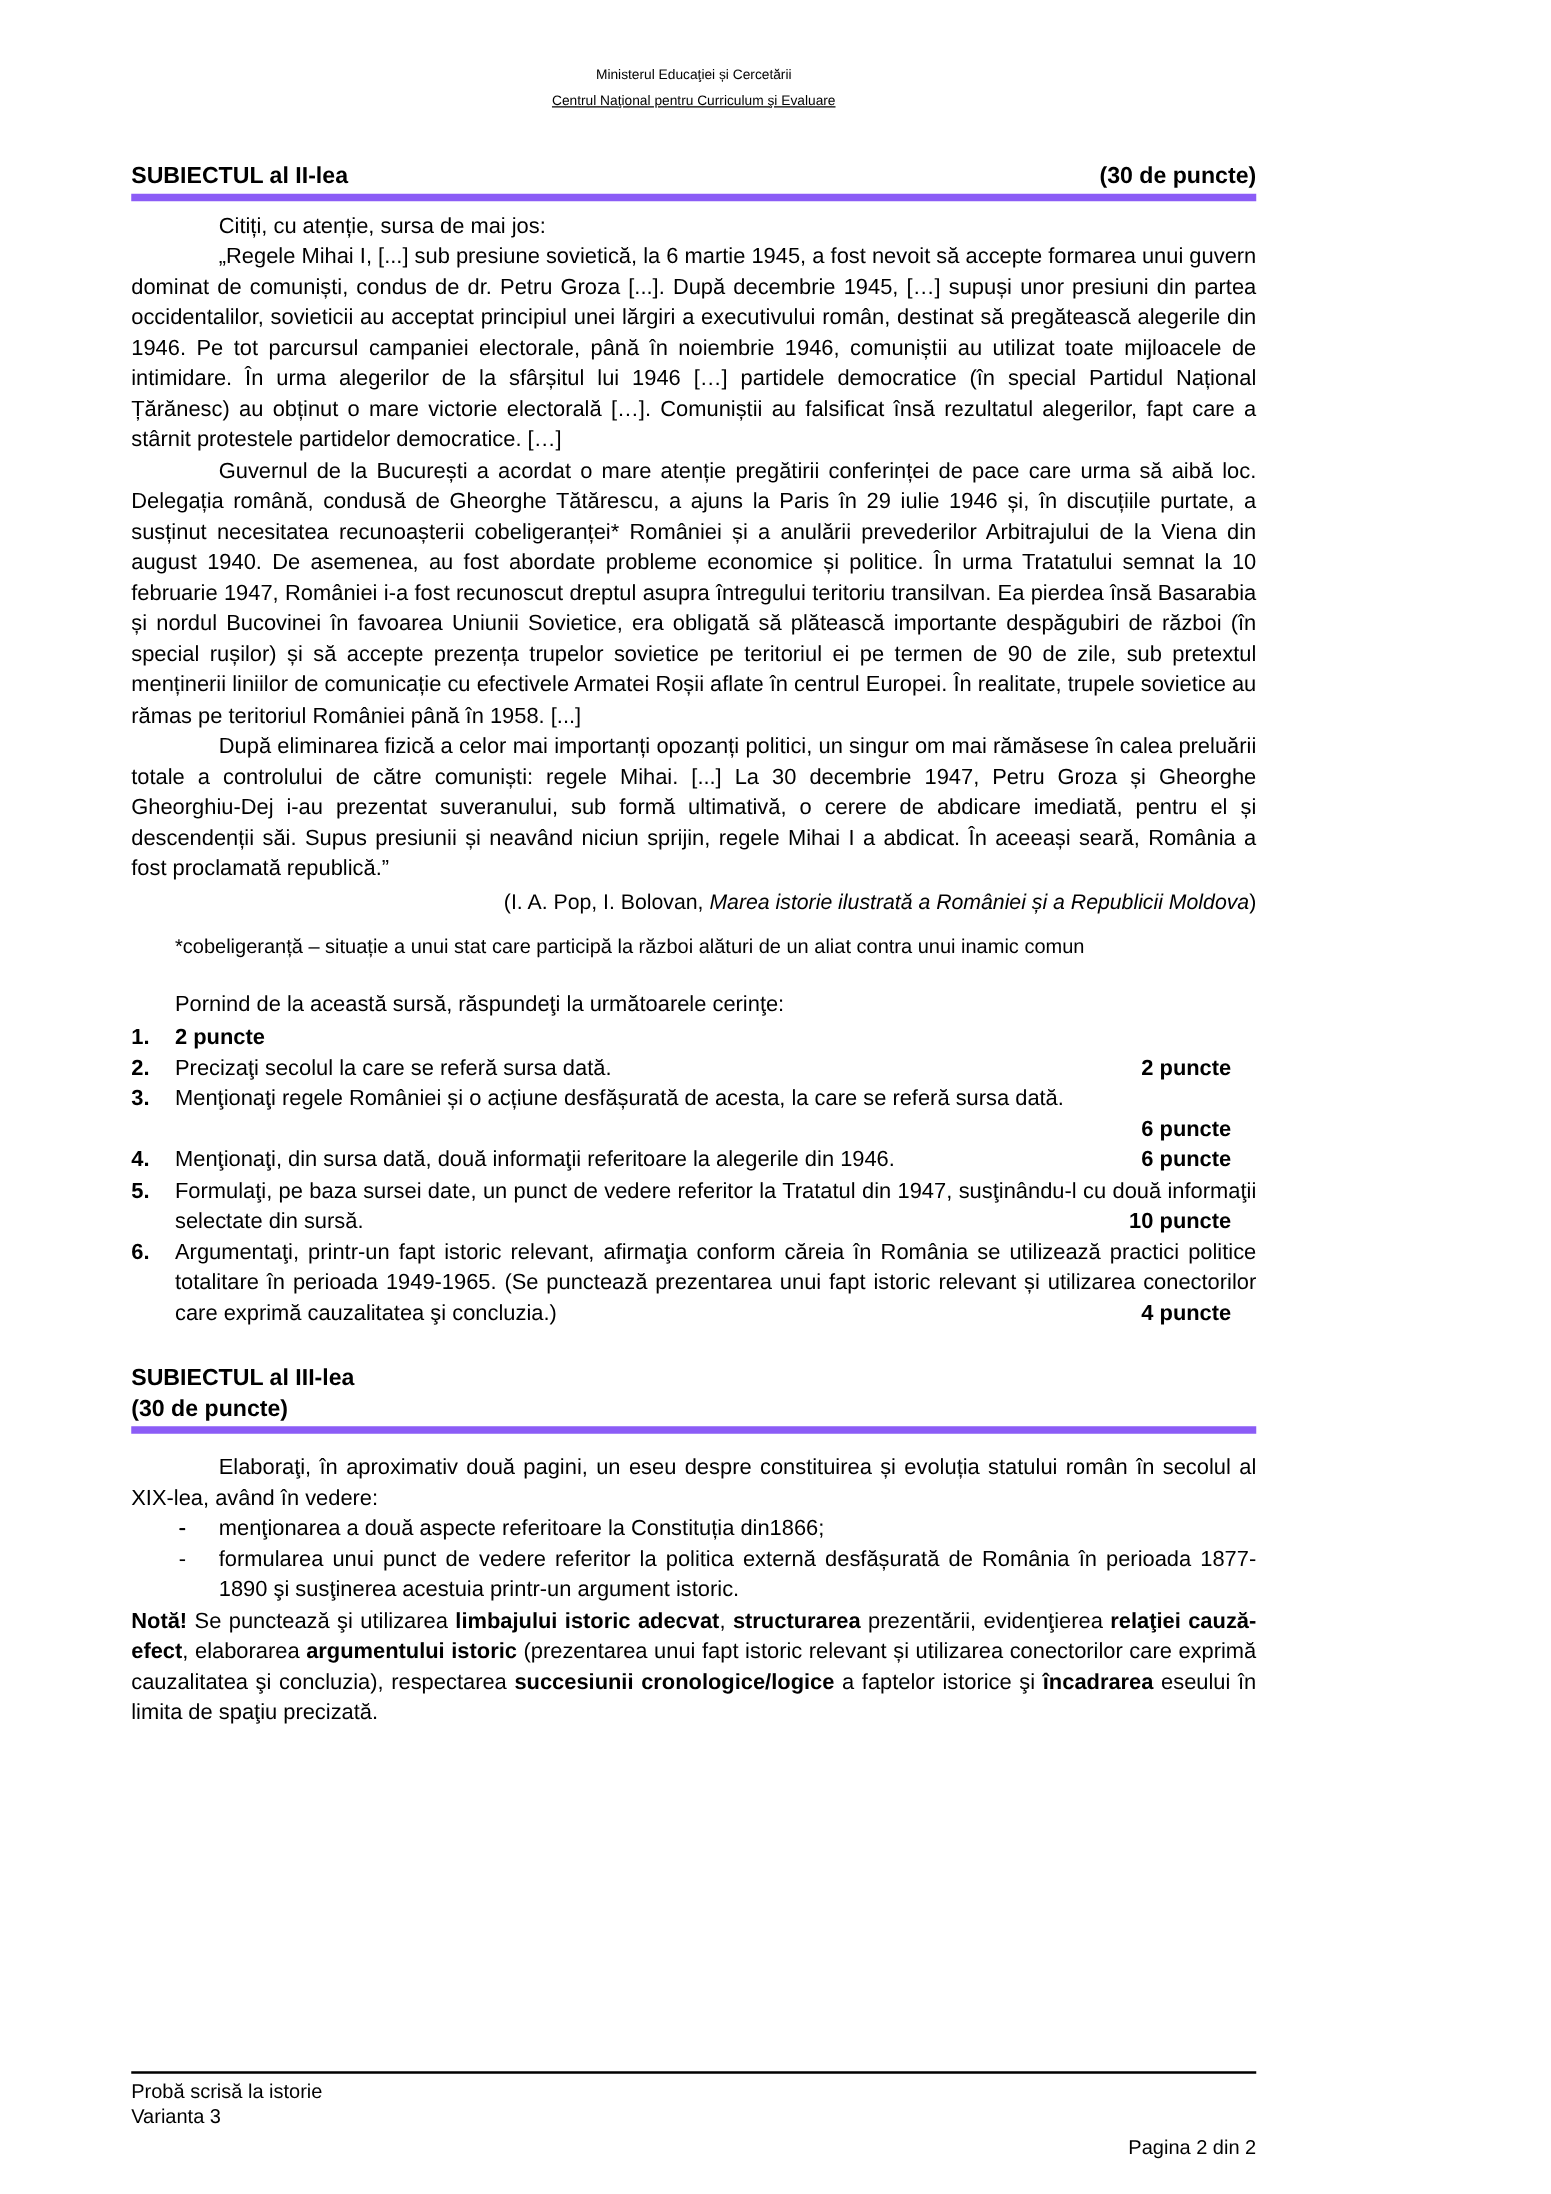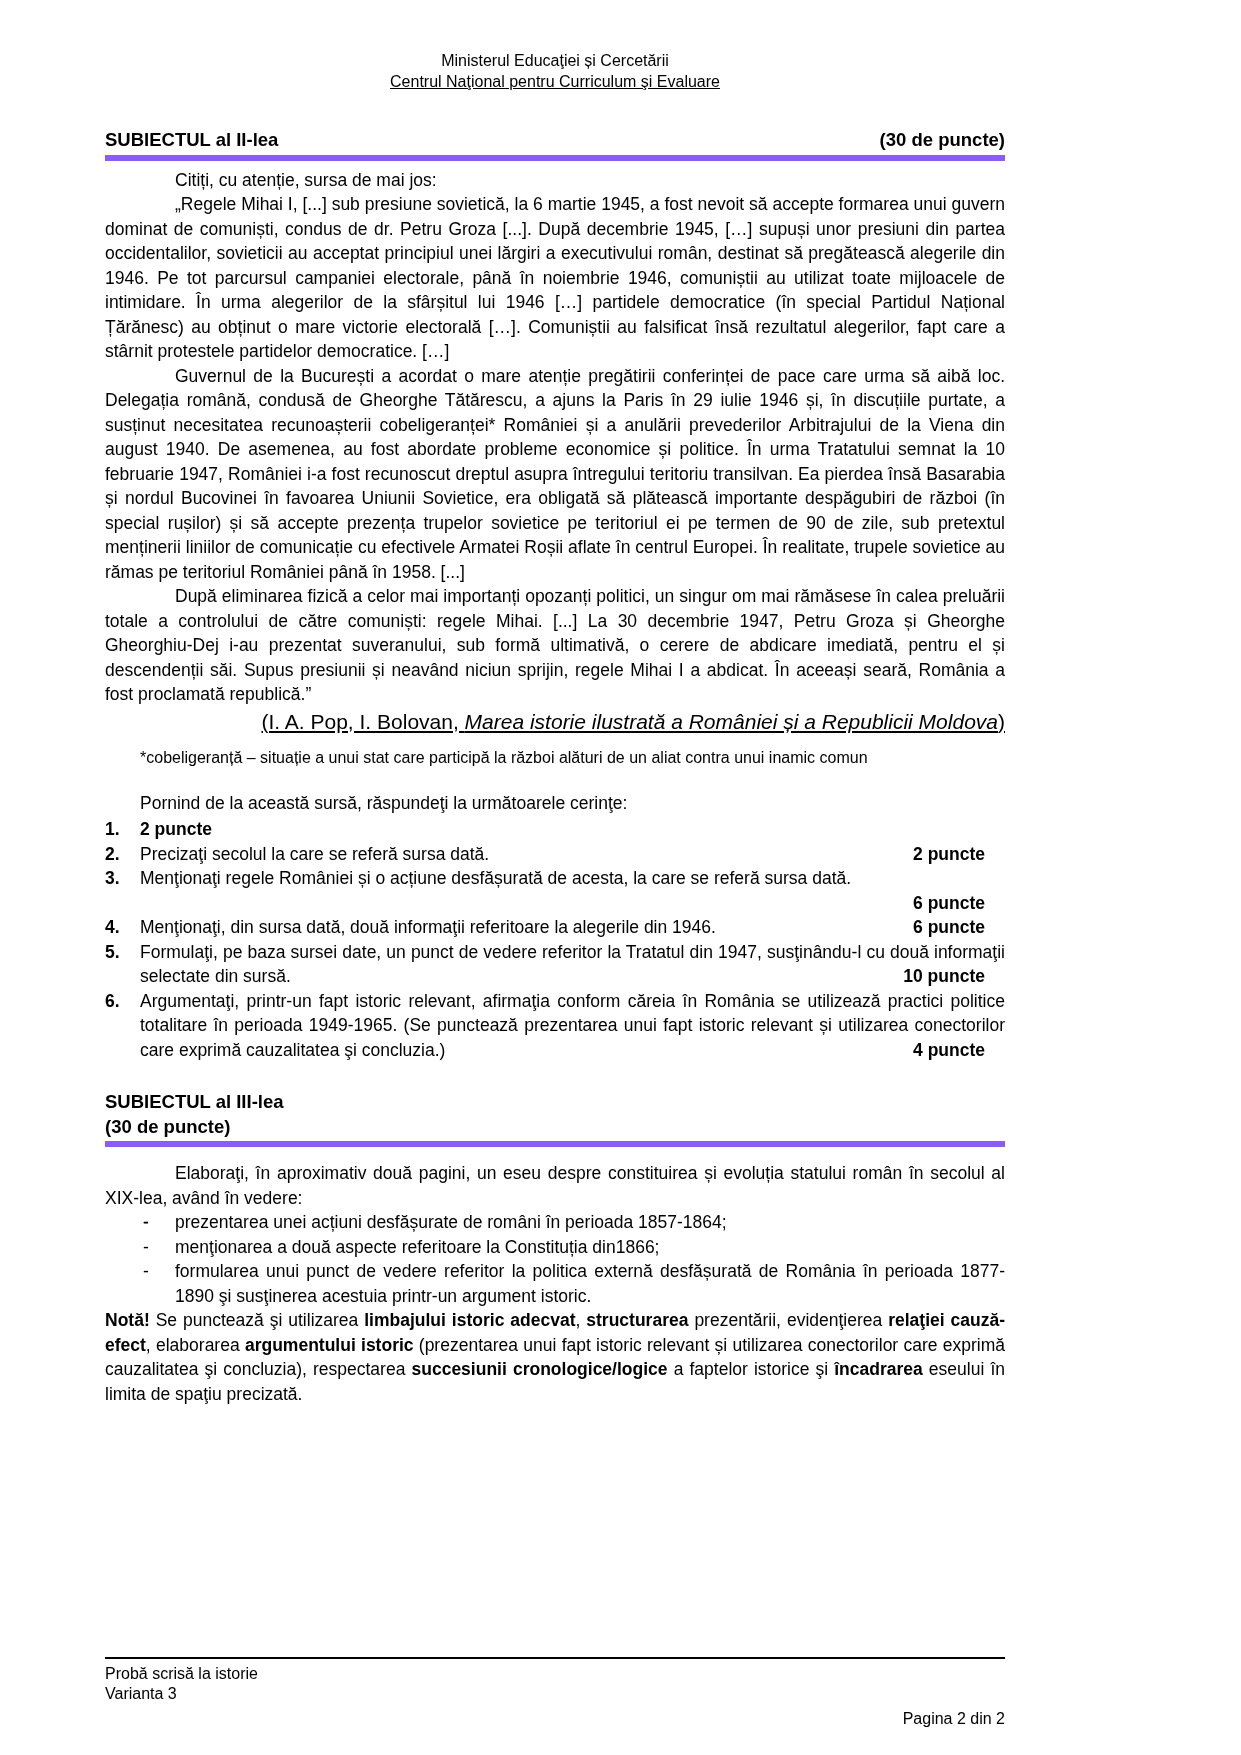--- a/index.html
+++ b/index.html
@@ -15,21 +15,21 @@
     box-sizing: border-box;
     padding: 50px 236px 0 105px;
     background: #ffffff;
     color: #000000;
     font-size: 17.5px;
     line-height: 24.5px;
     overflow: hidden;
   }
   .doc-header {
     text-align: center;
-    font-size: 16px;
+    font-size: 11px;
     line-height: 21px;
   }
   .underlined { text-decoration: underline; }
 
   .section-header {
     display: flex;
     justify-content: space-between;
     align-items: baseline;
     font-weight: bold;
     font-size: 18.5px;
@@ -46,23 +46,22 @@
 
   .indent-line { text-indent: 70px; }
 
   .para {
     text-align: justify;
     text-indent: 70px;
   }
 
   .citation {
     text-align: right;
-    font-size: 21px;
+    font-size: 17px;
     margin-top: 3px;
-    text-decoration: underline;
   }
 
   .footnote {
     font-size: 16px;
     margin: 12px 0 0 35px;
   }
 
   .prompt { margin: 20px 0 2px 35px; }
 
   .req {
@@ -208,21 +207,20 @@
   </div>
 
   <div class="essay-intro">Elaboraţi, în aproximativ două pagini, un eseu despre constituirea și evoluția statului român în secolul al XIX-lea, având în vedere:</div>
 
   <div>
     <div class="bullet">
       <span class="dash">-</span>
     </div>
     <div class="bullet">
       <span class="dash">-</span>
-      <span>prezentarea unei acțiuni desfășurate de români în perioada 1857-1864;</span>
     </div>
     <div class="bullet">
       <span class="dash">-</span>
       <span>menţionarea a două aspecte referitoare la Constituția din1866;</span>
     </div>
     <div class="bullet">
       <span class="dash">-</span>
       <span>formularea unui punct de vedere referitor la politica externă desfășurată de România în perioada 1877-1890 şi susţinerea acestuia printr-un argument istoric.</span>
     </div>
   </div>

